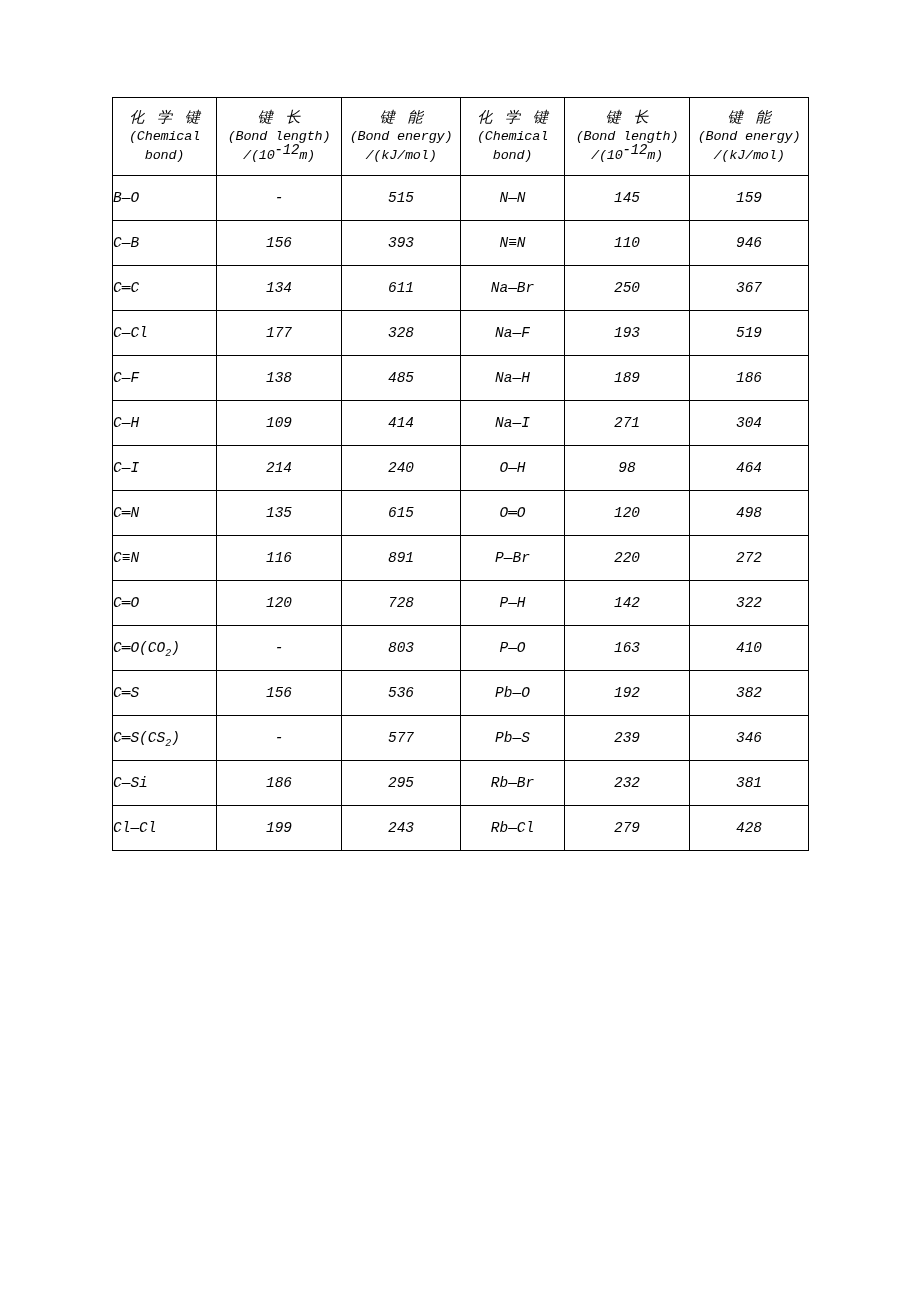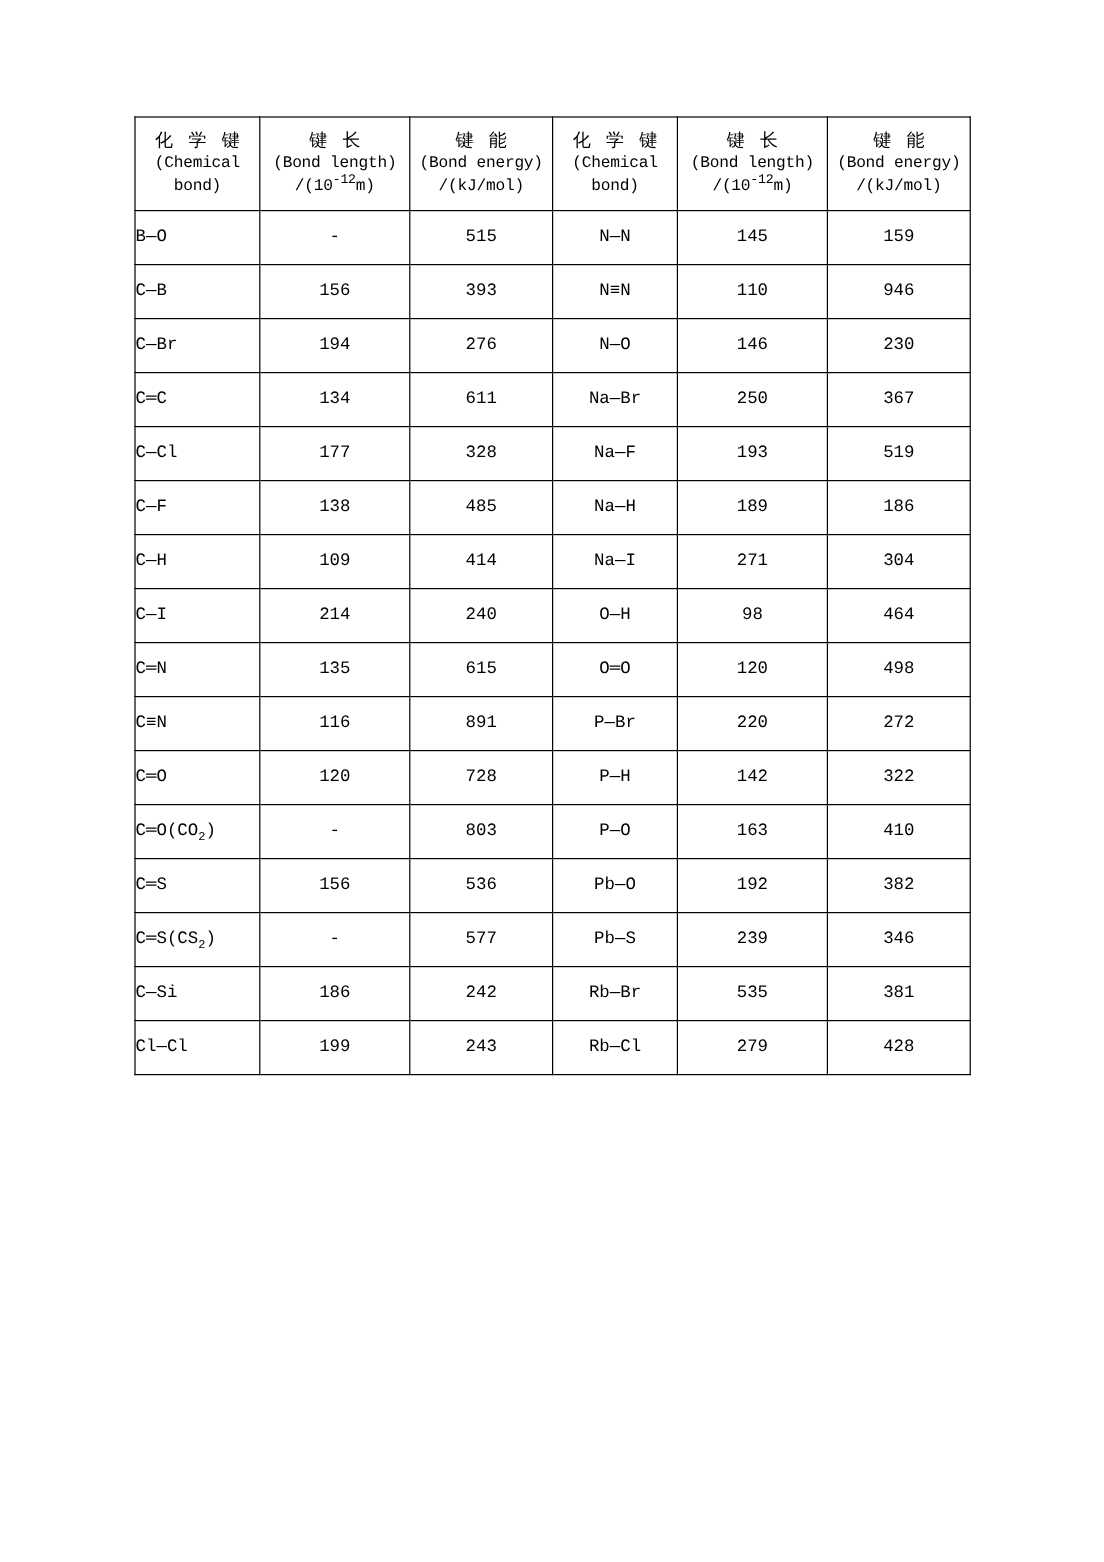--- a/index.html
+++ b/index.html
@@ -20,20 +20,21 @@
     position: absolute;
     left: 112px;
     top: 97px;
     width: 697px;
   }
 
   table.bond-table {
     border-collapse: collapse;
     width: 697px;
     table-layout: fixed;
+    font-style: italic;
   }
 
   table.bond-table col.c-bond   { width: 104px; }
   table.bond-table col.c-len    { width: 125px; }
   table.bond-table col.c-energy { width: 119px; }
 
   table.bond-table th,
   table.bond-table td {
     border: 1px solid #000000;
     padding: 0;
@@ -62,21 +63,21 @@
     white-space: nowrap;
   }
   .hdr-en {
     display: block;
     font-family: "Liberation Mono", "DejaVu Sans Mono", monospace;
     font-size: 13.5px;
     letter-spacing: -0.2px;
     white-space: nowrap;
   }
   .hdr-en sup {
-    font-size: 11px;
+    font-size: 14px;
     vertical-align: super;
     line-height: 0;
   }
 
   
   table.bond-table tbody td {
     height: 45px;
     box-sizing: border-box;
     font-family: "Liberation Mono", "DejaVu Sans Mono", monospace;
     font-size: 14.5px;
@@ -165,28 +166,20 @@
         </tr>
         <tr>
           <td class="cell-bond-left"><span class="bond b1">C—B</span></td>
           <td class="cell-num">156</td>
           <td class="cell-num">393</td>
           <td class="cell-bond-right"><span class="bond b1">N≡N</span></td>
           <td class="cell-num">110</td>
           <td class="cell-num">946</td>
         </tr>
         <tr>
-          <td class="cell-bond-left"><span class="bond b1">C—Br</span></td>
-          <td class="cell-num">194</td>
-          <td class="cell-num">276</td>
-          <td class="cell-bond-right"><span class="bond b1">N—O</span></td>
-          <td class="cell-num">146</td>
-          <td class="cell-num">230</td>
-        </tr>
-        <tr>
           <td class="cell-bond-left"><span class="bond b1">C═C</span></td>
           <td class="cell-num">134</td>
           <td class="cell-num">611</td>
           <td class="cell-bond-right"><span class="bond b1">Na—Br</span></td>
           <td class="cell-num">250</td>
           <td class="cell-num">367</td>
         </tr>
         <tr>
           <td class="cell-bond-left"><span class="bond b1">C—Cl</span></td>
           <td class="cell-num">177</td>
@@ -263,23 +256,23 @@
           <td class="cell-bond-left"><span class="bond b1">C═S(CS<sub class="fsub">2</sub>)</span></td>
           <td class="cell-num">-</td>
           <td class="cell-num">577</td>
           <td class="cell-bond-right"><span class="bond b1">Pb—S</span></td>
           <td class="cell-num">239</td>
           <td class="cell-num">346</td>
         </tr>
         <tr>
           <td class="cell-bond-left"><span class="bond b1">C—Si</span></td>
           <td class="cell-num">186</td>
-          <td class="cell-num">242</td>
+          <td class="cell-num">295</td>
           <td class="cell-bond-right"><span class="bond b1">Rb—Br</span></td>
-          <td class="cell-num">535</td>
+          <td class="cell-num">232</td>
           <td class="cell-num">381</td>
         </tr>
         <tr>
           <td class="cell-bond-left"><span class="bond b1">Cl—Cl</span></td>
           <td class="cell-num">199</td>
           <td class="cell-num">243</td>
           <td class="cell-bond-right"><span class="bond b1">Rb—Cl</span></td>
           <td class="cell-num">279</td>
           <td class="cell-num">428</td>
         </tr>

